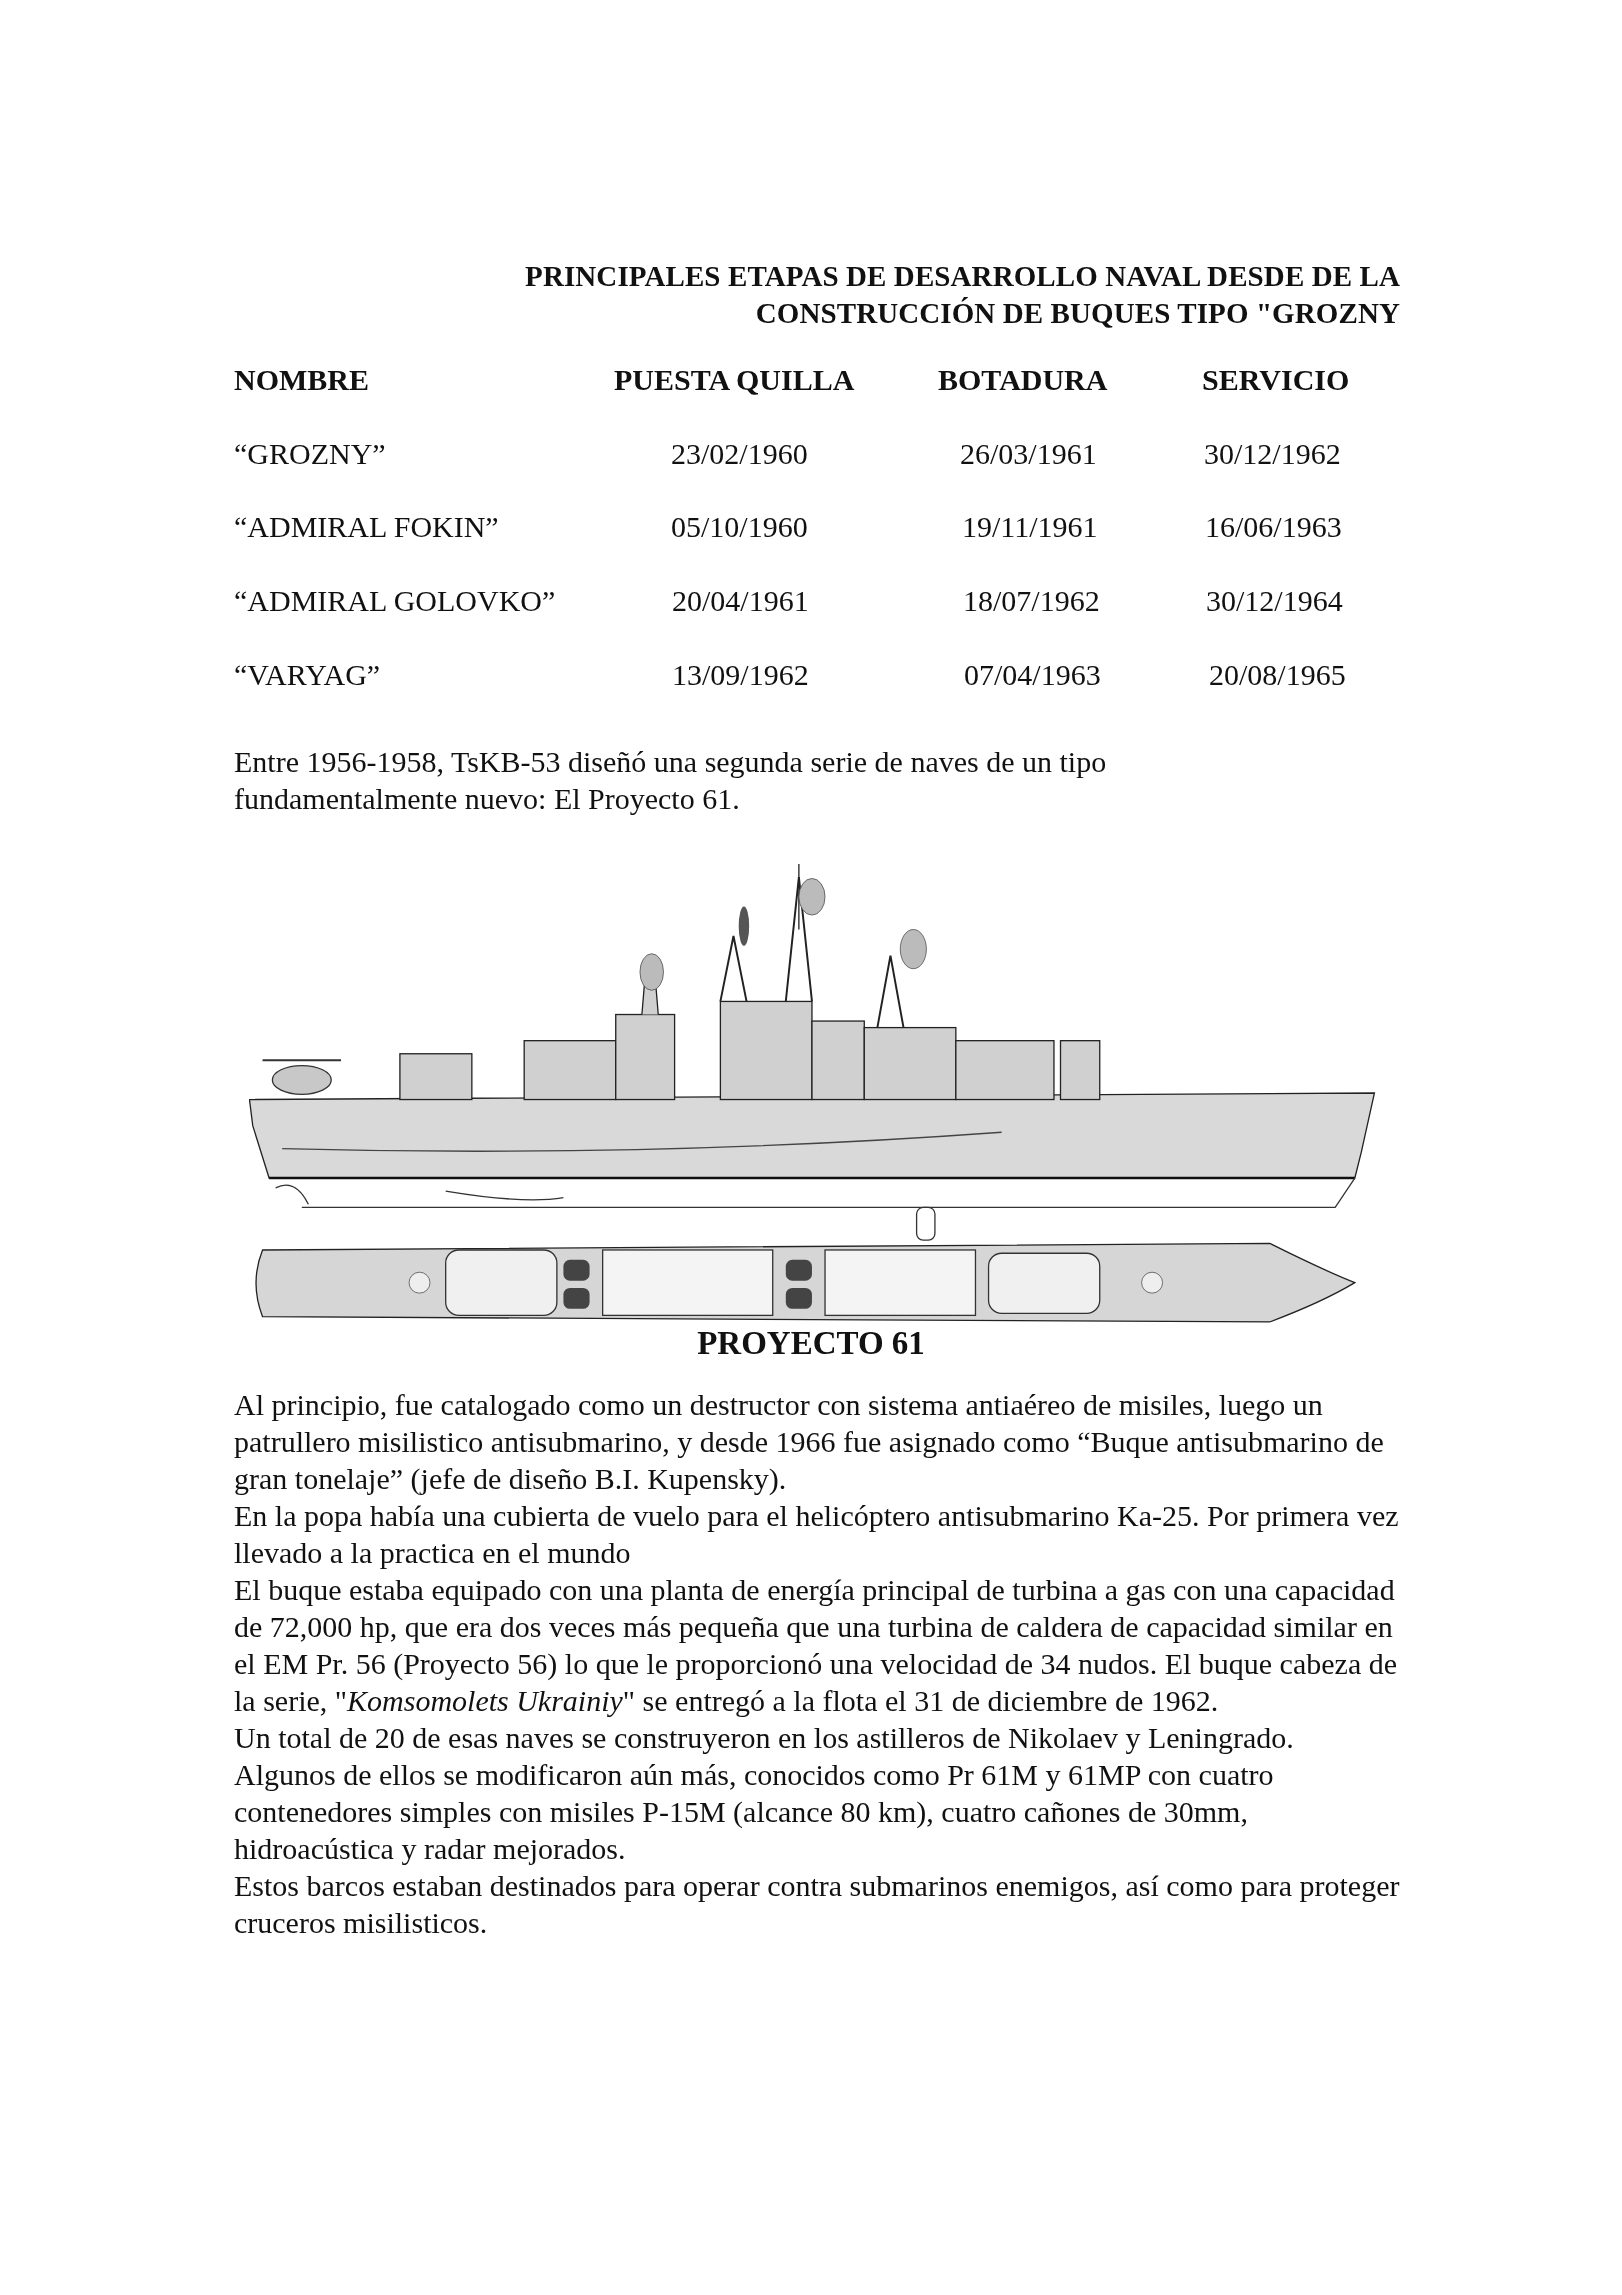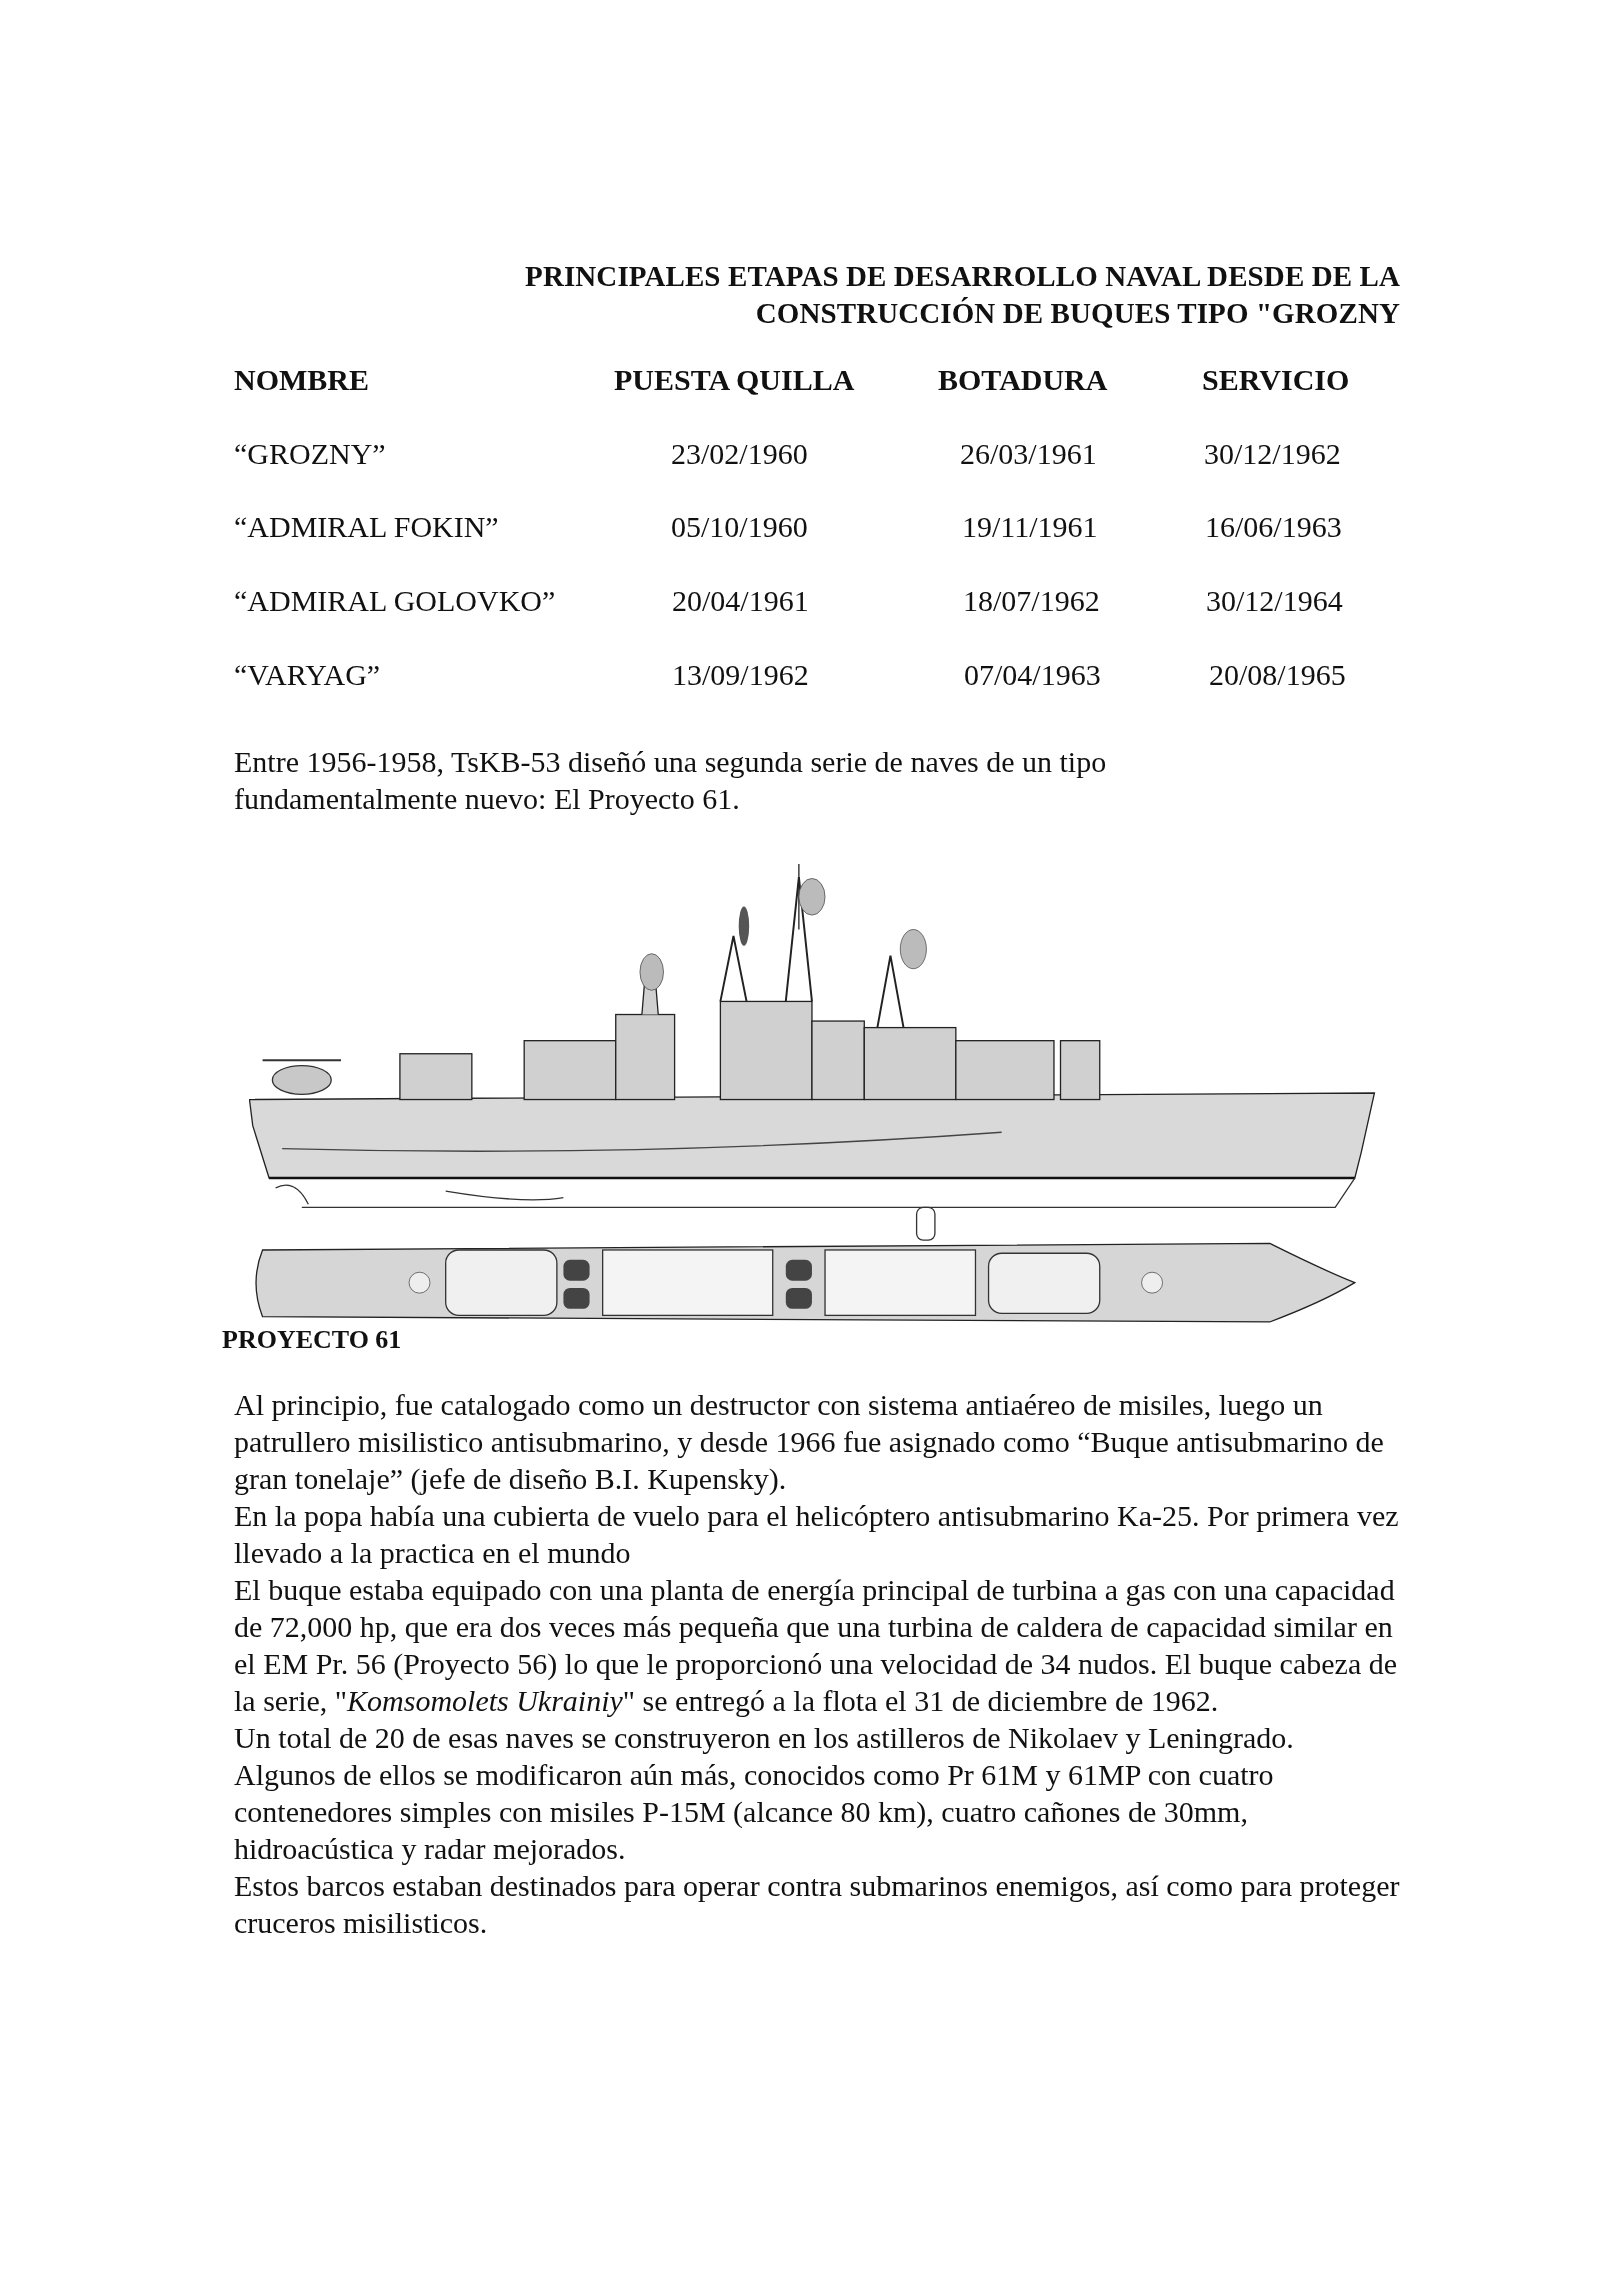--- a/index.html
+++ b/index.html
@@ -12,21 +12,21 @@
   .cell { position: absolute; top: 0; white-space: nowrap; }
   .c0 { left: 0; }
   .c1 { left: 380px; }
   .c2 { left: 703px; }
   .c3 { left: 957px; text-align: right; }
   .hc1 { left: 380px; }
   .hc2 { left: 704px; }
   .hc3 { left: 968px; }
   .intro { position: absolute; left: 234px; top: 743px; width: 1165px; font-size: 30px; line-height: 37px; }
   .figure { position: absolute; left: 249px; top: 851px; width: 1139px; height: 484px; }
-  .caption { position: absolute; left: 222px; width: 1178px; top: 1325px; text-align: left; font-weight: bold; font-size: 26px; }
+  .caption { position: absolute; left: 222px; width: 1178px; top: 1325px; text-align: center; font-weight: bold; font-size: 33px; }
   .body { position: absolute; left: 234px; top: 1386px; width: 1178px; font-size: 30px; line-height: 37px; }
   .body p { margin: 0; }
   .body em { font-style: italic; }
 </style>
 </head>
 <body>
 
 <div class="title">
   <div>PRINCIPALES ETAPAS DE DESARROLLO NAVAL DESDE DE LA</div>
   <div>CONSTRUCCIÓN DE BUQUES TIPO "GROZNY</div>

